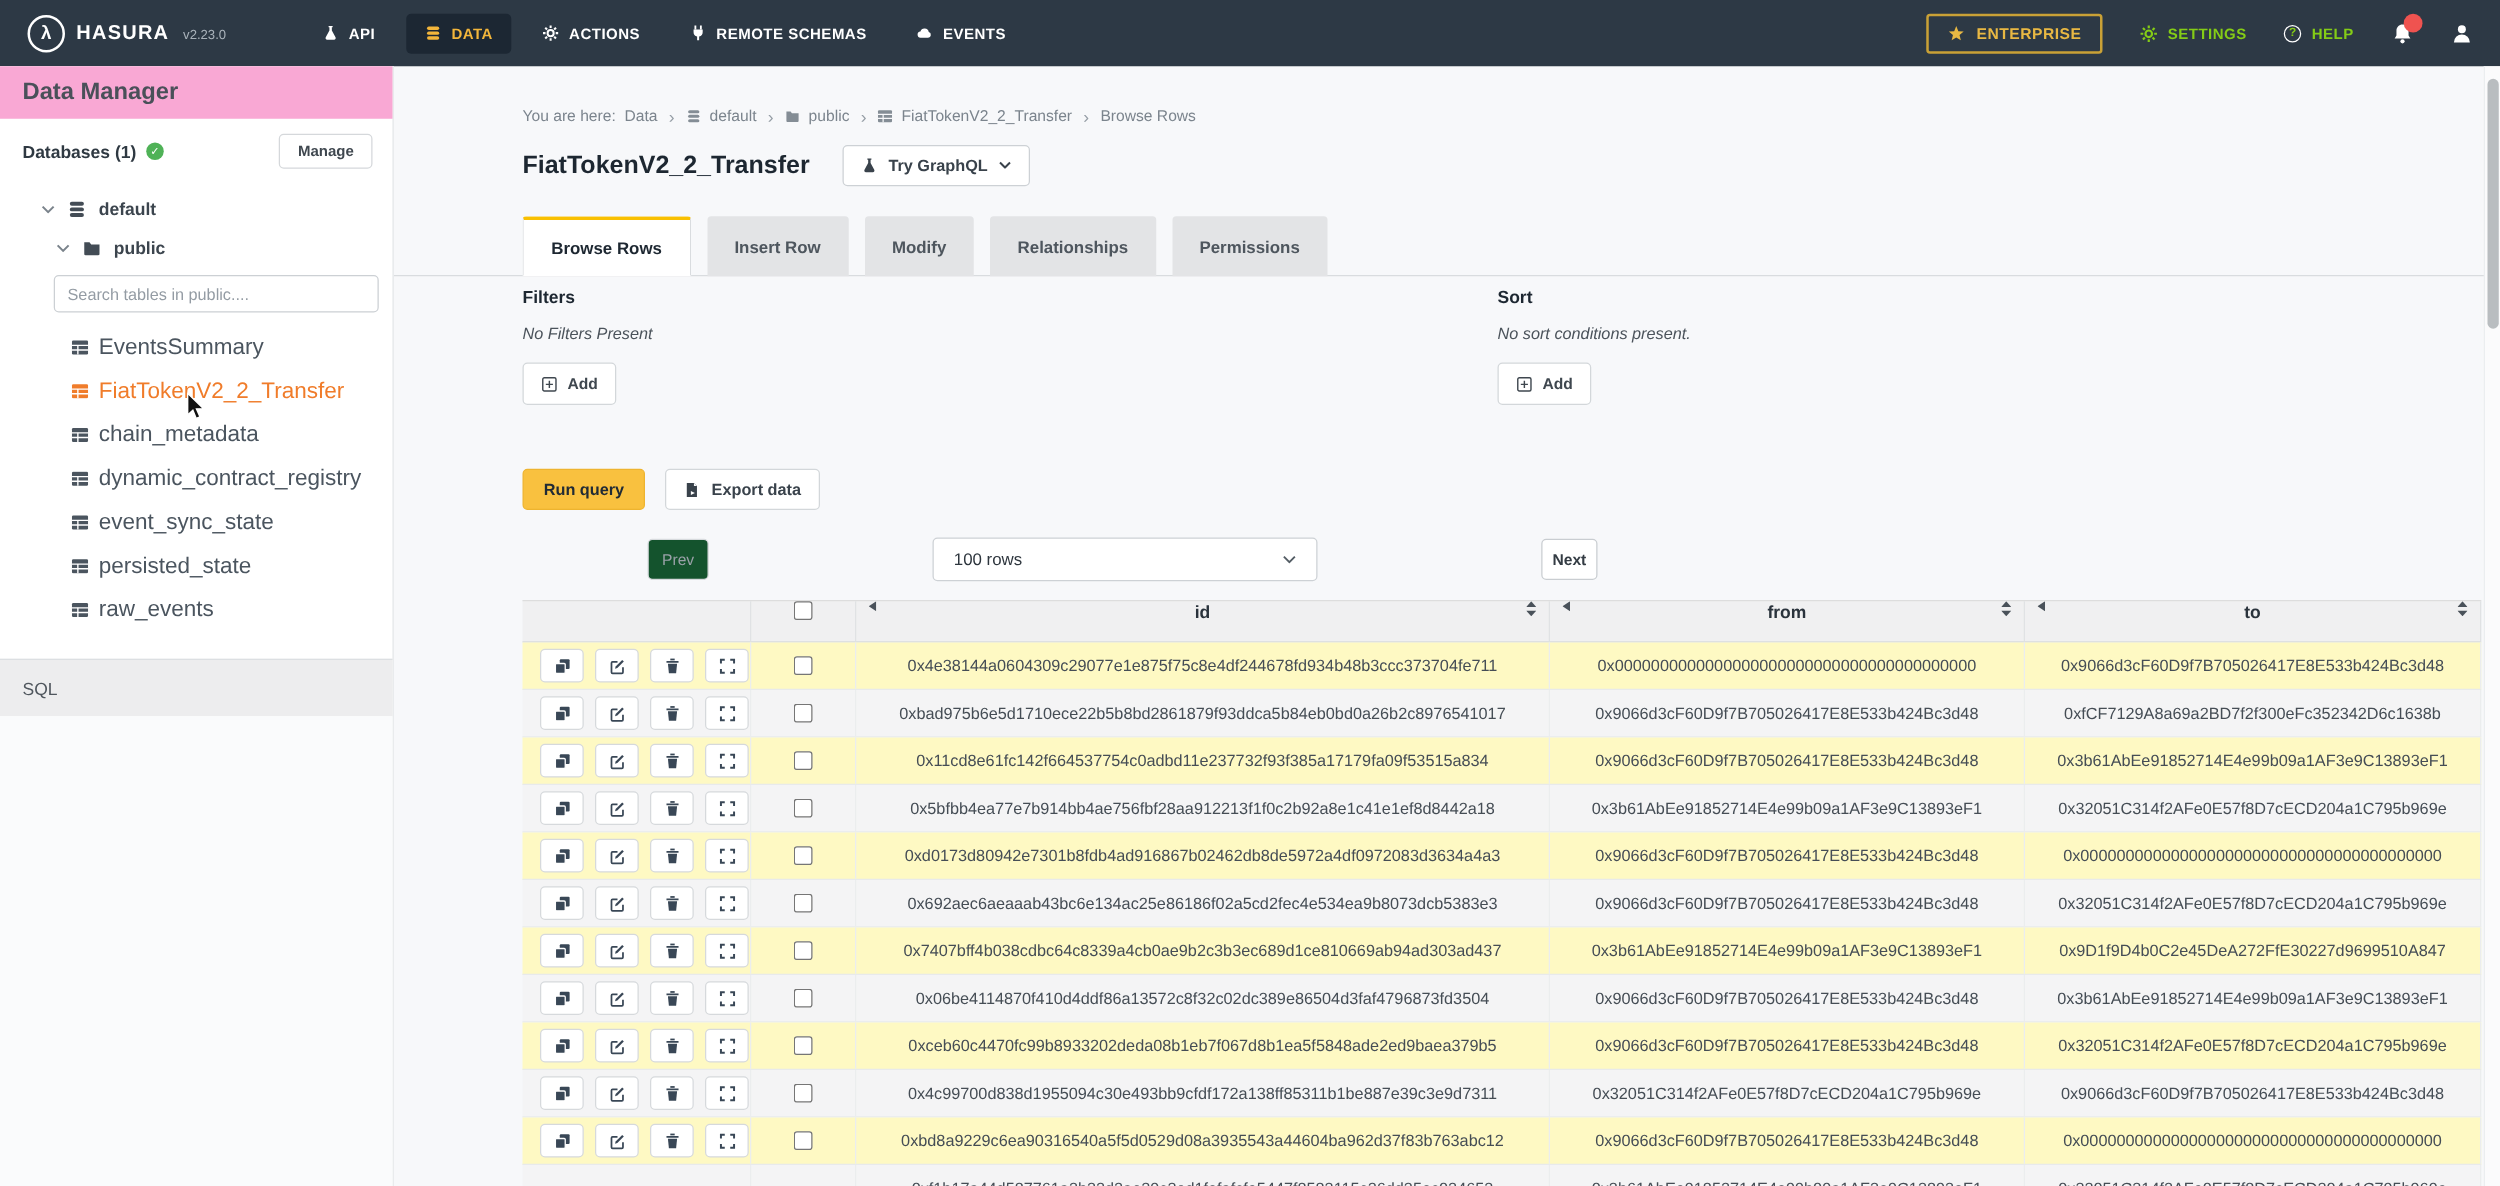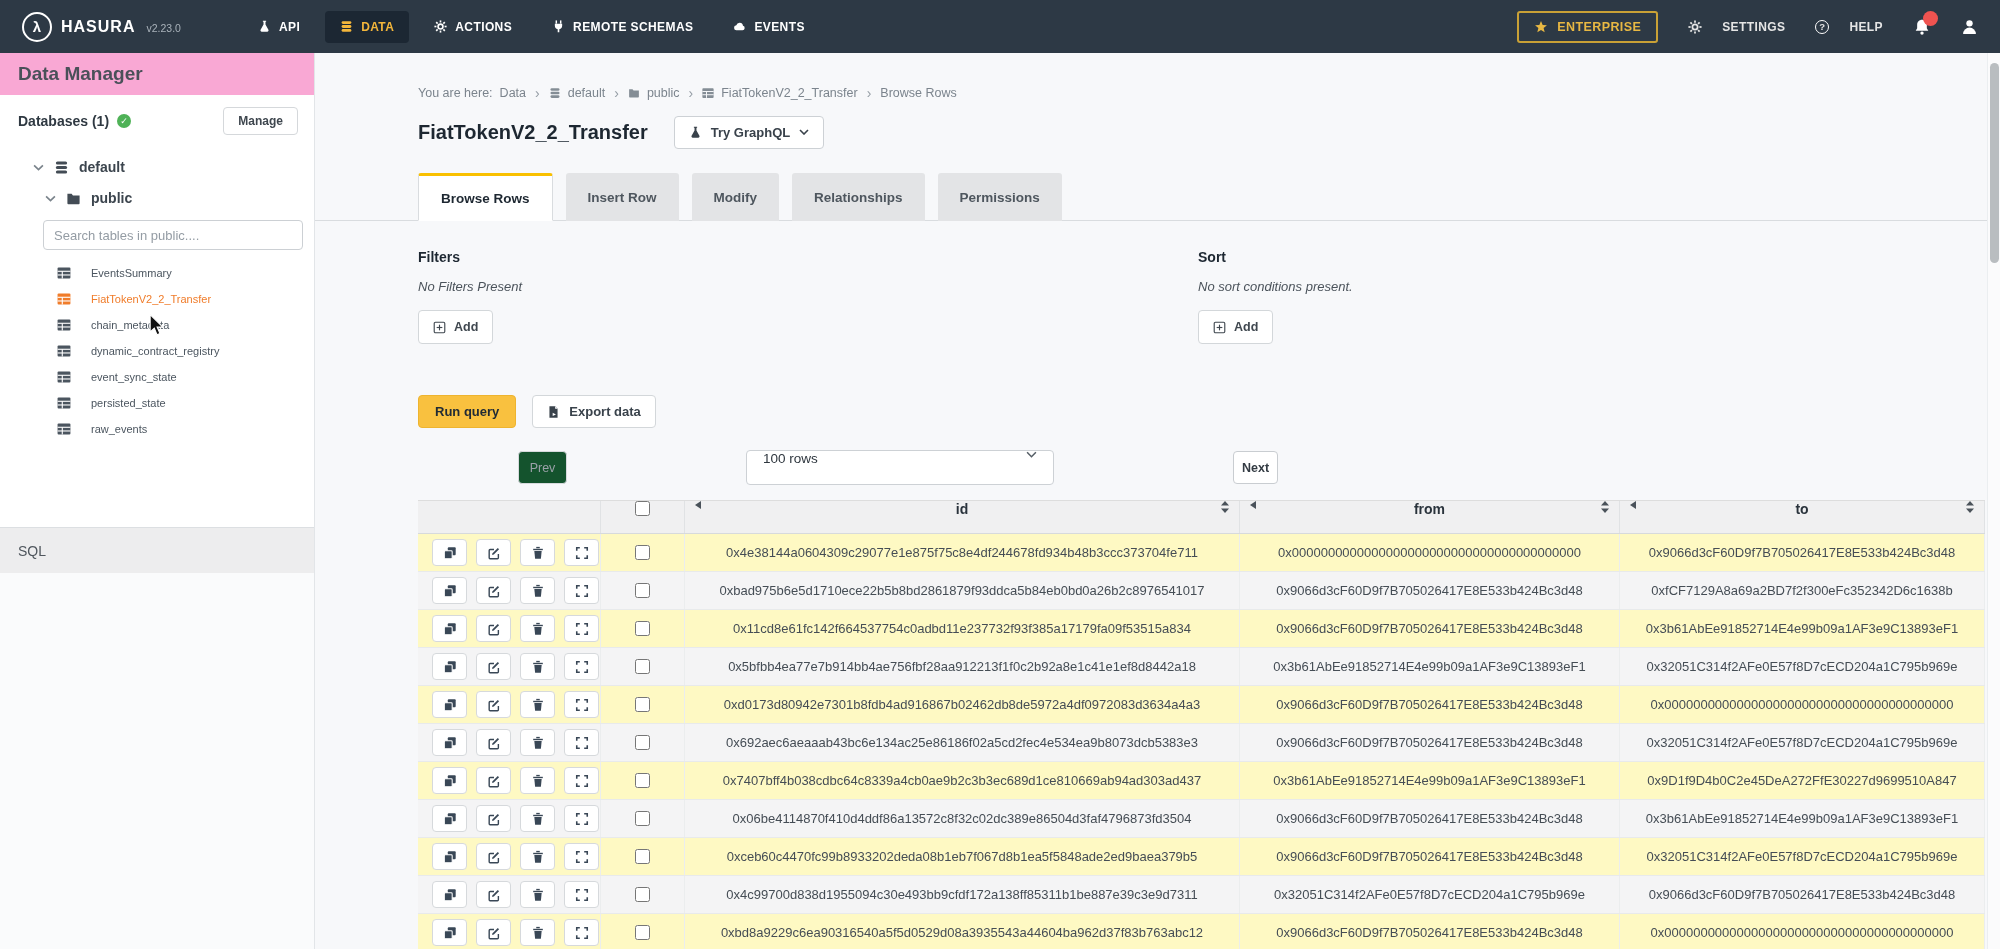--- a/index.html
+++ b/index.html
@@ -12,21 +12,21 @@
   .logo-circle{width:30px;height:30px;border:2.5px solid #fff;border-radius:50%;display:flex;align-items:center;justify-content:center;font-size:15px;font-weight:700;color:#fff}
   .brand{font-size:16px;font-weight:700;letter-spacing:1px}
   .version{font-size:10.5px;color:#a9b2ba;margin-left:2px;margin-top:3px}
   .nav-menu{display:flex;align-items:center;gap:10px;margin-left:62px}
   .nav-item{display:flex;align-items:center;gap:8px;padding:9px 15px;font-size:12px;font-weight:700;letter-spacing:.4px;color:#fff;border-radius:4px;cursor:pointer}
   .nav-item svg{width:13px;height:13px}
   .nav-item.active{background:#1c2733;color:#f3b63b}
   .nav-right{margin-left:auto;display:flex;align-items:center;gap:30px}
   .enterprise-btn{display:flex;align-items:center;gap:9px;border:2px solid #c9a136;border-radius:3px;padding:7px 15px;color:#e8b843;font-size:12.5px;font-weight:700;letter-spacing:.4px;background:transparent}
   .enterprise-btn svg{width:14px;height:14px}
-  .nav-util{display:flex;gap:20px;font-size:12px;font-weight:700;letter-spacing:.4px;color:#e5e5e5}
+  .nav-util{display:flex;gap:8px;font-size:12px;font-weight:700;letter-spacing:.4px;color:#84cc16}
   .nav-util svg{width:14px;height:14px}
   .q-circle{width:14px;height:14px;border:1.5px solid #fff;border-radius:50%;display:flex;align-items:center;justify-content:center;font-size:9.5px;font-weight:700}
   .bell-wrap{position:relative;width:18px;height:18px}
   .bell-wrap svg{width:18px;height:18px}
   .badge{position:absolute;top:-7px;right:-7px;width:15px;height:15px;border-radius:50%;background:#ef5350}
 
   
   .sidebar{position:absolute;top:53px;left:0;bottom:0;width:315px;background:#fff;border-right:1px solid #e2e5e8}
   .dm-header{height:42px;background:#f9a8d4;display:flex;align-items:center;padding-left:18px;font-size:19px;font-weight:700;color:#4a5059}
   .db-row{margin:12px 16px 0 18px;display:flex;align-items:center;gap:8px}
@@ -35,54 +35,54 @@
   .manage-btn{margin-left:auto;padding:6px 14px;border:1px solid #d5d8db;border-radius:4px;background:#fff;font-size:12px;font-weight:600;color:#3f474f}
   .tree-row{display:flex;align-items:center;gap:10px;font-size:14px;font-weight:700;color:#3c454e}
   .tree-default{margin:24px 0 0 33px}
   .tree-public{margin:15px 0 0 45px}
   .tree-row svg.chev{width:11px;height:7px;color:#7a838b}
   .tree-row svg.ticon{width:15px;height:15px;color:#434c55}
   .search-box{margin:14px 12px 0 43px}
   .search-box input{width:260px;height:30px;border:1px solid #ccd0d4;border-radius:4px;padding:0 10px;font-size:13px;color:#3c454e;font-family:"Liberation Sans",sans-serif;background:#fff}
   .search-box input::placeholder{color:#949ca4}
   .tables-list{margin-top:10px}
-  .table-item{display:flex;align-items:flex-start;gap:20px;padding:7px 0 7px 57px;font-size:11px;color:#4b555f;cursor:pointer}
+  .table-item{display:flex;align-items:center;gap:8px;padding:7px 0 7px 57px;font-size:18px;color:#4b555f;cursor:pointer}
   .table-item svg{width:14px;height:12px;flex:none}
   .table-item.active{color:#f07c2a}
   .sql-band{position:absolute;top:474px;left:0;right:0;height:46px;background:#ededee;border-top:1px solid #dcdfe2;display:flex;align-items:center;padding-left:18px;font-size:14px;color:#4f565d;cursor:pointer}
   .sql-rest{position:absolute;top:520px;left:0;right:0;bottom:0;background:#fafbfc}
 
   
   .main{position:absolute;top:53px;left:315px;right:0;bottom:0;overflow:hidden}
   .tab-divider{position:absolute;left:0;right:13px;top:167px;border-top:1px solid #d9dcdf;z-index:1}
   .content{margin-left:103px;width:1567px;position:relative}
   .breadcrumb{margin-top:32px;display:flex;align-items:center;gap:7px;font-size:12.5px;color:#7b848d}
   .breadcrumb svg{width:12px;height:12px;color:#848d95}
   .crumb-sep{font-size:14px;color:#959da5;margin:0 2px}
   .title-row{margin-top:14px;display:flex;align-items:center;gap:26px;height:34px}
   .page-title{font-size:20px;font-weight:700;color:#1d2731}
   .try-gql{display:flex;align-items:center;gap:9px;height:33px;padding:0 14px;background:#fff;border:1px solid #cdd1d5;border-radius:4px;font-size:13px;font-weight:600;color:#39424b}
   .try-gql svg.flask{width:13px;height:13px}
   .try-gql svg.chev{width:10px;height:6px}
   .tabs{margin-top:24px;display:flex;gap:13px;position:relative;z-index:2}
   .tab{height:48px;padding:0 22px;display:flex;align-items:center;font-size:13.5px;font-weight:700;background:#e3e4e6;color:#4e565e;border-radius:3px 3px 0 0;cursor:pointer}
   .tab.active{background:#fff;color:#1d2731;border:1px solid #d9dcdf;border-bottom:1px solid #fff;border-top:3px solid #f9c000}
-  .filters-row{margin-top:28px;position:relative;min-height:130px}
+  .filters-row{margin-top:8px;position:relative;min-height:130px}
   .sort-block{position:absolute;left:780px;top:0}
   .sec-heading{font-size:14px;font-weight:700;color:#1d2731}
   .sec-empty{margin-top:14px;font-size:13px;font-style:italic;color:#4b535b}
   .add-btn{margin-top:16px;height:34px;padding:0 14px;display:inline-flex;align-items:center;gap:8px;border:1px solid #d3d7da;border-radius:4px;background:#fff;font-size:12.5px;font-weight:700;color:#3f474f}
   .add-btn svg{width:13px;height:13px}
   .run-row{margin-top:16px;display:flex;align-items:center;gap:16px}
   .run-btn{height:33px;padding:0 16px;background:#f9c13f;border:1px solid #eeb42f;border-radius:4px;font-size:13px;font-weight:700;color:#212b35}
   .export-btn{height:33px;padding:0 14px;display:flex;align-items:center;gap:9px;background:#fff;border:1px solid #d3d7da;border-radius:4px;font-size:13px;font-weight:600;color:#39424b}
   .export-btn svg{width:13px;height:14px}
   .pagination{margin-top:22px;position:relative;height:36px}
   .prev-btn{position:absolute;left:100px;top:1px;height:33px;width:49px;border:1px solid #d7dadd;border-radius:4px;background:#14532d;color:#9aa1a8;font-size:12.5px}
-  .rows-select{position:absolute;left:328px;top:0;width:308px;height:35px;background:#fff;border:1px solid #cdd1d5;border-radius:4px;display:flex;padding:0 16px;font-size:13.5px;color:#2e363e;cursor:pointer}
+  .rows-select{position:absolute;left:328px;top:0;width:308px;height:35px;background:#fff;border:1px solid #cdd1d5;border-radius:4px;display:flex;align-items:center;padding:0 16px;font-size:13.5px;color:#2e363e;cursor:pointer}
   .rows-select svg{margin-left:auto;width:11px;height:7px;color:#555e66}
   .next-btn{position:absolute;left:815px;top:1px;height:33px;width:45px;border:1px solid #c9cdd1;border-radius:4px;background:#fff;color:#343c44;font-size:12.5px;font-weight:700}
   
   .grid-table{margin-top:14px}
   .thead{display:grid;grid-template-columns:183px 84px 555px 380px 365px;height:34px;background:#f0f0f1;border-top:1px solid #ddd;border-bottom:1px solid #d7dadc}
   .hcell{position:relative;display:flex;align-items:flex-start;justify-content:center;border-right:1px solid #e0e2e4;font-size:14px;font-weight:700;color:#2a333c;height:100%}
   .hcell .tri-left{position:absolute;left:10px;width:6px;height:8px;color:#4a525a}
   .hcell .sort-ic{position:absolute;right:10px;width:8px;height:12px;color:#4a525a}
   .trow{display:grid;grid-template-columns:183px 84px 555px 380px 365px;height:38px;border-bottom:1px solid #e8eaeb;background:#fef9c3}
   .tbody .trow:nth-child(even){background:#f4f4f5}

